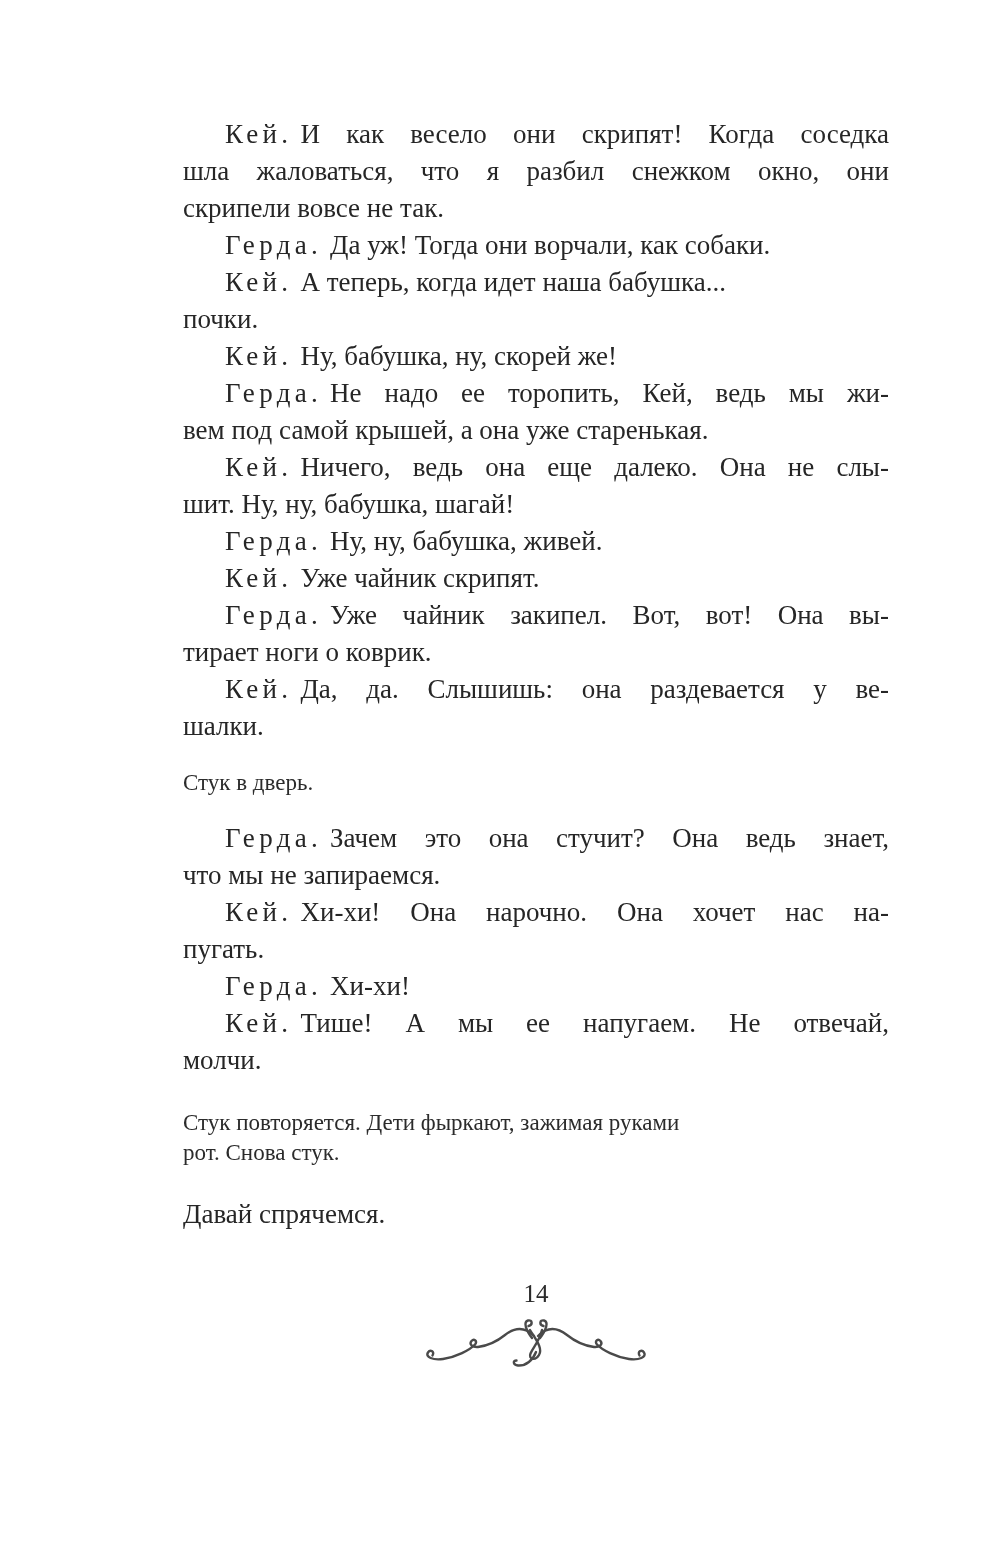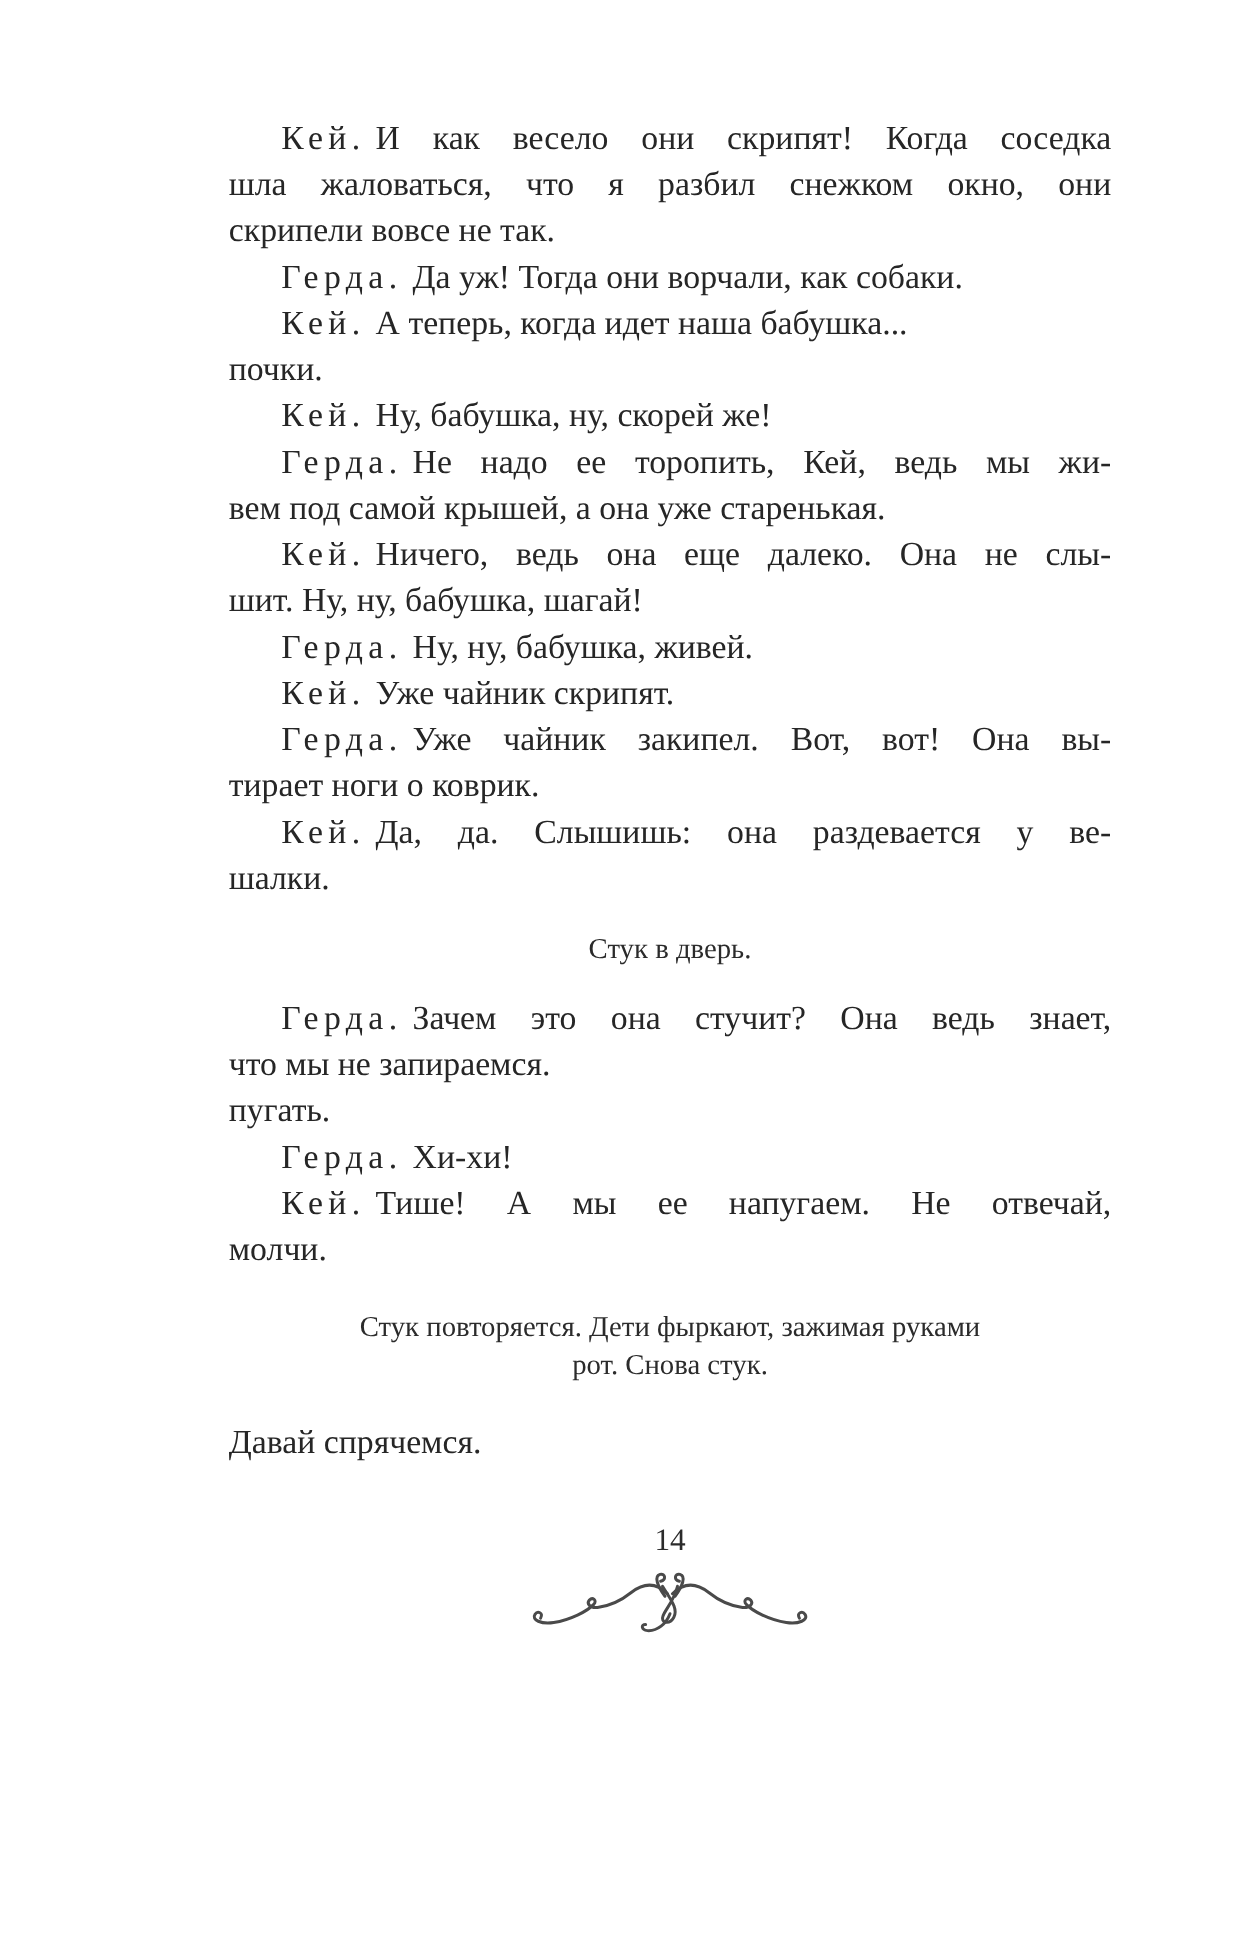--- a/index.html
+++ b/index.html
@@ -3,36 +3,36 @@
 <meta charset="utf-8">
 <style>
   html, body { margin: 0; padding: 0; background: #e8e8e8; }
   .page {
     position: relative;
     width: 1000px;
     height: 1552px;
     margin: 0 auto;
     background: #ffffff;
     box-sizing: border-box;
-    padding: 92px 111px 0 183px;
+    padding: 116px 111px 0 183px;
     font-family: "Liberation Serif", "DejaVu Serif", serif;
     color: #262626;
     overflow: hidden;
   }
   .ln {
     font-size: 27px;
     line-height: 37px;
     white-space: normal;
   }
   .j  { text-align: justify; text-align-last: justify; }
   .ind { text-indent: 42px; }
   .speaker { letter-spacing: 0.16em; }
   .speech { margin-left: 8px; }
   .stage {
-    text-align: center;
+    text-align: left;
     font-size: 23px;
     line-height: 30px;
     color: #2b2b2b;
   }
   .sd1 { margin-top: 23px; margin-bottom: 22px; }
   .sd2-first { margin-top: 29px; }
   .final-line { margin-top: 28px; }
   .page-num {
     text-align: center;
     font-size: 25px;
@@ -63,20 +63,21 @@
   <div class="ln ind"><span class="speaker">Кей.</span><span class="speech">Уже чайник скрипят.</span></div>
   <div class="ln j ind"><span class="speaker">Герда.</span><span class="speech">Уже чайник закипел. Вот, вот! Она вы-</span></div>
   <div class="ln"><span>тирает ноги о коврик.</span></div>
   <div class="ln j ind"><span class="speaker">Кей.</span><span class="speech">Да, да. Слышишь: она раздевается у ве-</span></div>
   <div class="ln"><span>шалки.</span></div>
 
   <div class="stage sd1"><span>Стук в дверь.</span></div>
 
   <div class="ln j ind"><span class="speaker">Герда.</span><span class="speech">Зачем это она стучит? Она ведь знает,</span></div>
   <div class="ln"><span>что мы не запираемся.</span></div>
+  <div class="ln j ind"><span class="speaker">Кей.</span><span class="speech">Хи-хи! Она нарочно. Она хочет нас на-</span></div>
   <div class="ln"><span>пугать.</span></div>
   <div class="ln ind"><span class="speaker">Герда.</span><span class="speech">Хи-хи!</span></div>
   <div class="ln j ind"><span class="speaker">Кей.</span><span class="speech">Тише! А мы ее напугаем. Не отвечай,</span></div>
   <div class="ln"><span>молчи.</span></div>
 
   <div class="stage sd2-first"><span>Стук повторяется. Дети фыркают, зажимая руками</span></div>
   <div class="stage"><span>рот. Снова стук.</span></div>
 
   <div class="ln final-line"><span>Давай спрячемся.</span></div>
 

